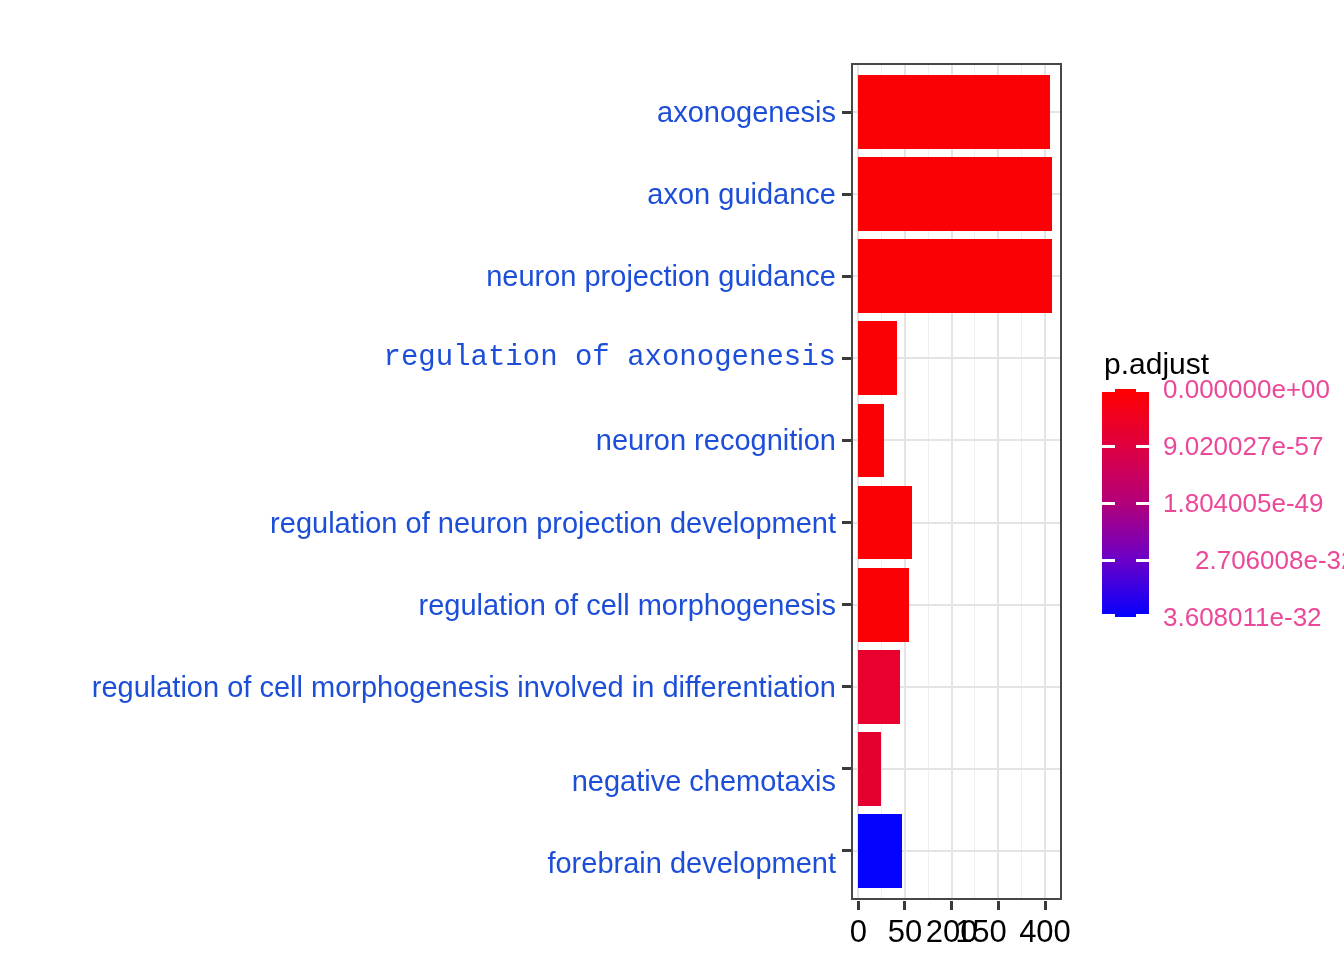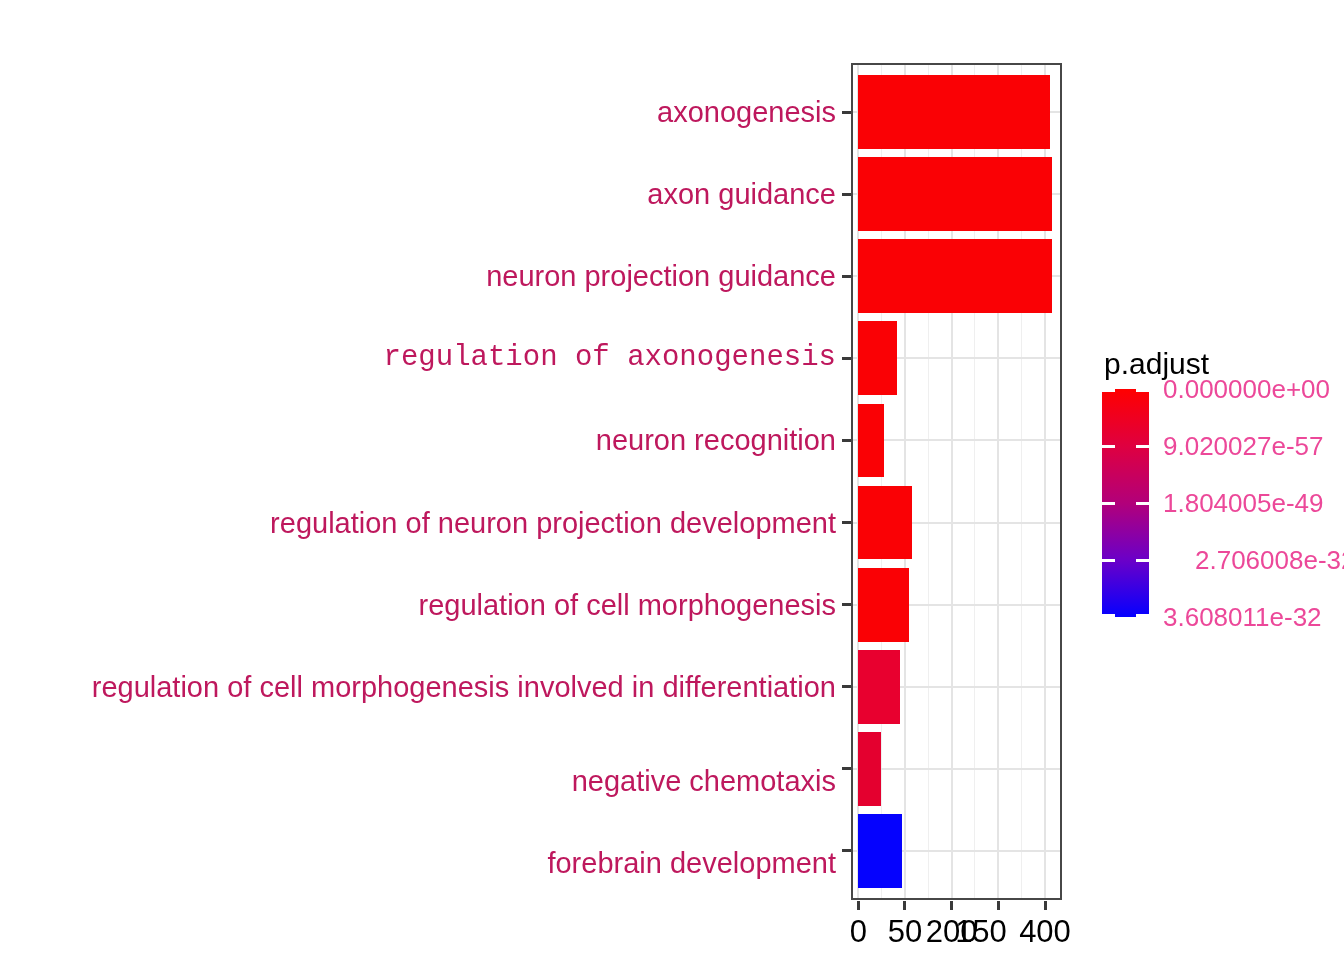--- a/index.html
+++ b/index.html
@@ -9,21 +9,21 @@
     background:#ffffff;
     font-family:"Liberation Sans", sans-serif;
     overflow:hidden;
   }
   .panel{position:absolute;left:851px;top:63px;width:211px;height:837px;background:#ffffff;}
   .panel-border{position:absolute;left:851px;top:63px;width:211px;height:837px;border:2px solid #474747;box-sizing:border-box;z-index:4;pointer-events:none;}
   .gl-v-major{position:absolute;top:0;width:2px;height:100%;background:#e4e4e4;z-index:1;}
   .gl-v-minor{position:absolute;top:0;width:1px;height:100%;background:#efefef;z-index:1;}
   .gl-h-major{position:absolute;left:0;width:100%;height:2px;background:#e4e4e4;z-index:1;}
   .bar{position:absolute;z-index:2;}
-  .y-label{position:absolute;left:0;width:836px;height:36px;line-height:36px;text-align:right;font-size:29px;color:#be185d;white-space:nowrap;}
+  .y-label{position:absolute;left:0;width:836px;height:36px;line-height:36px;text-align:right;font-size:29px;color:#1d4ed8;white-space:nowrap;}
   .y-tick{position:absolute;width:9px;height:3px;background:#3a3a3a;left:842px;}
   .x-tick{position:absolute;width:3px;height:9px;background:#3a3a3a;top:901px;}
   .x-tick-label{position:absolute;top:913px;width:100px;height:38px;line-height:38px;text-align:center;font-size:31px;color:#000000;}
   .legend{position:absolute;left:1090px;top:345px;width:250px;height:300px;}
   .legend-title{position:absolute;left:14px;top:2px;font-size:30px;color:#000000;}
   .colorbar{position:absolute;left:12px;top:44px;width:47px;height:228px;}
   .cbar-tick{position:absolute;height:3px;background:#ffffff;z-index:2;}
   .legend-label{position:absolute;left:73px;width:180px;height:32px;line-height:32px;font-size:26px;color:#ec4899;white-space:nowrap;}
 </style>
 </head>

